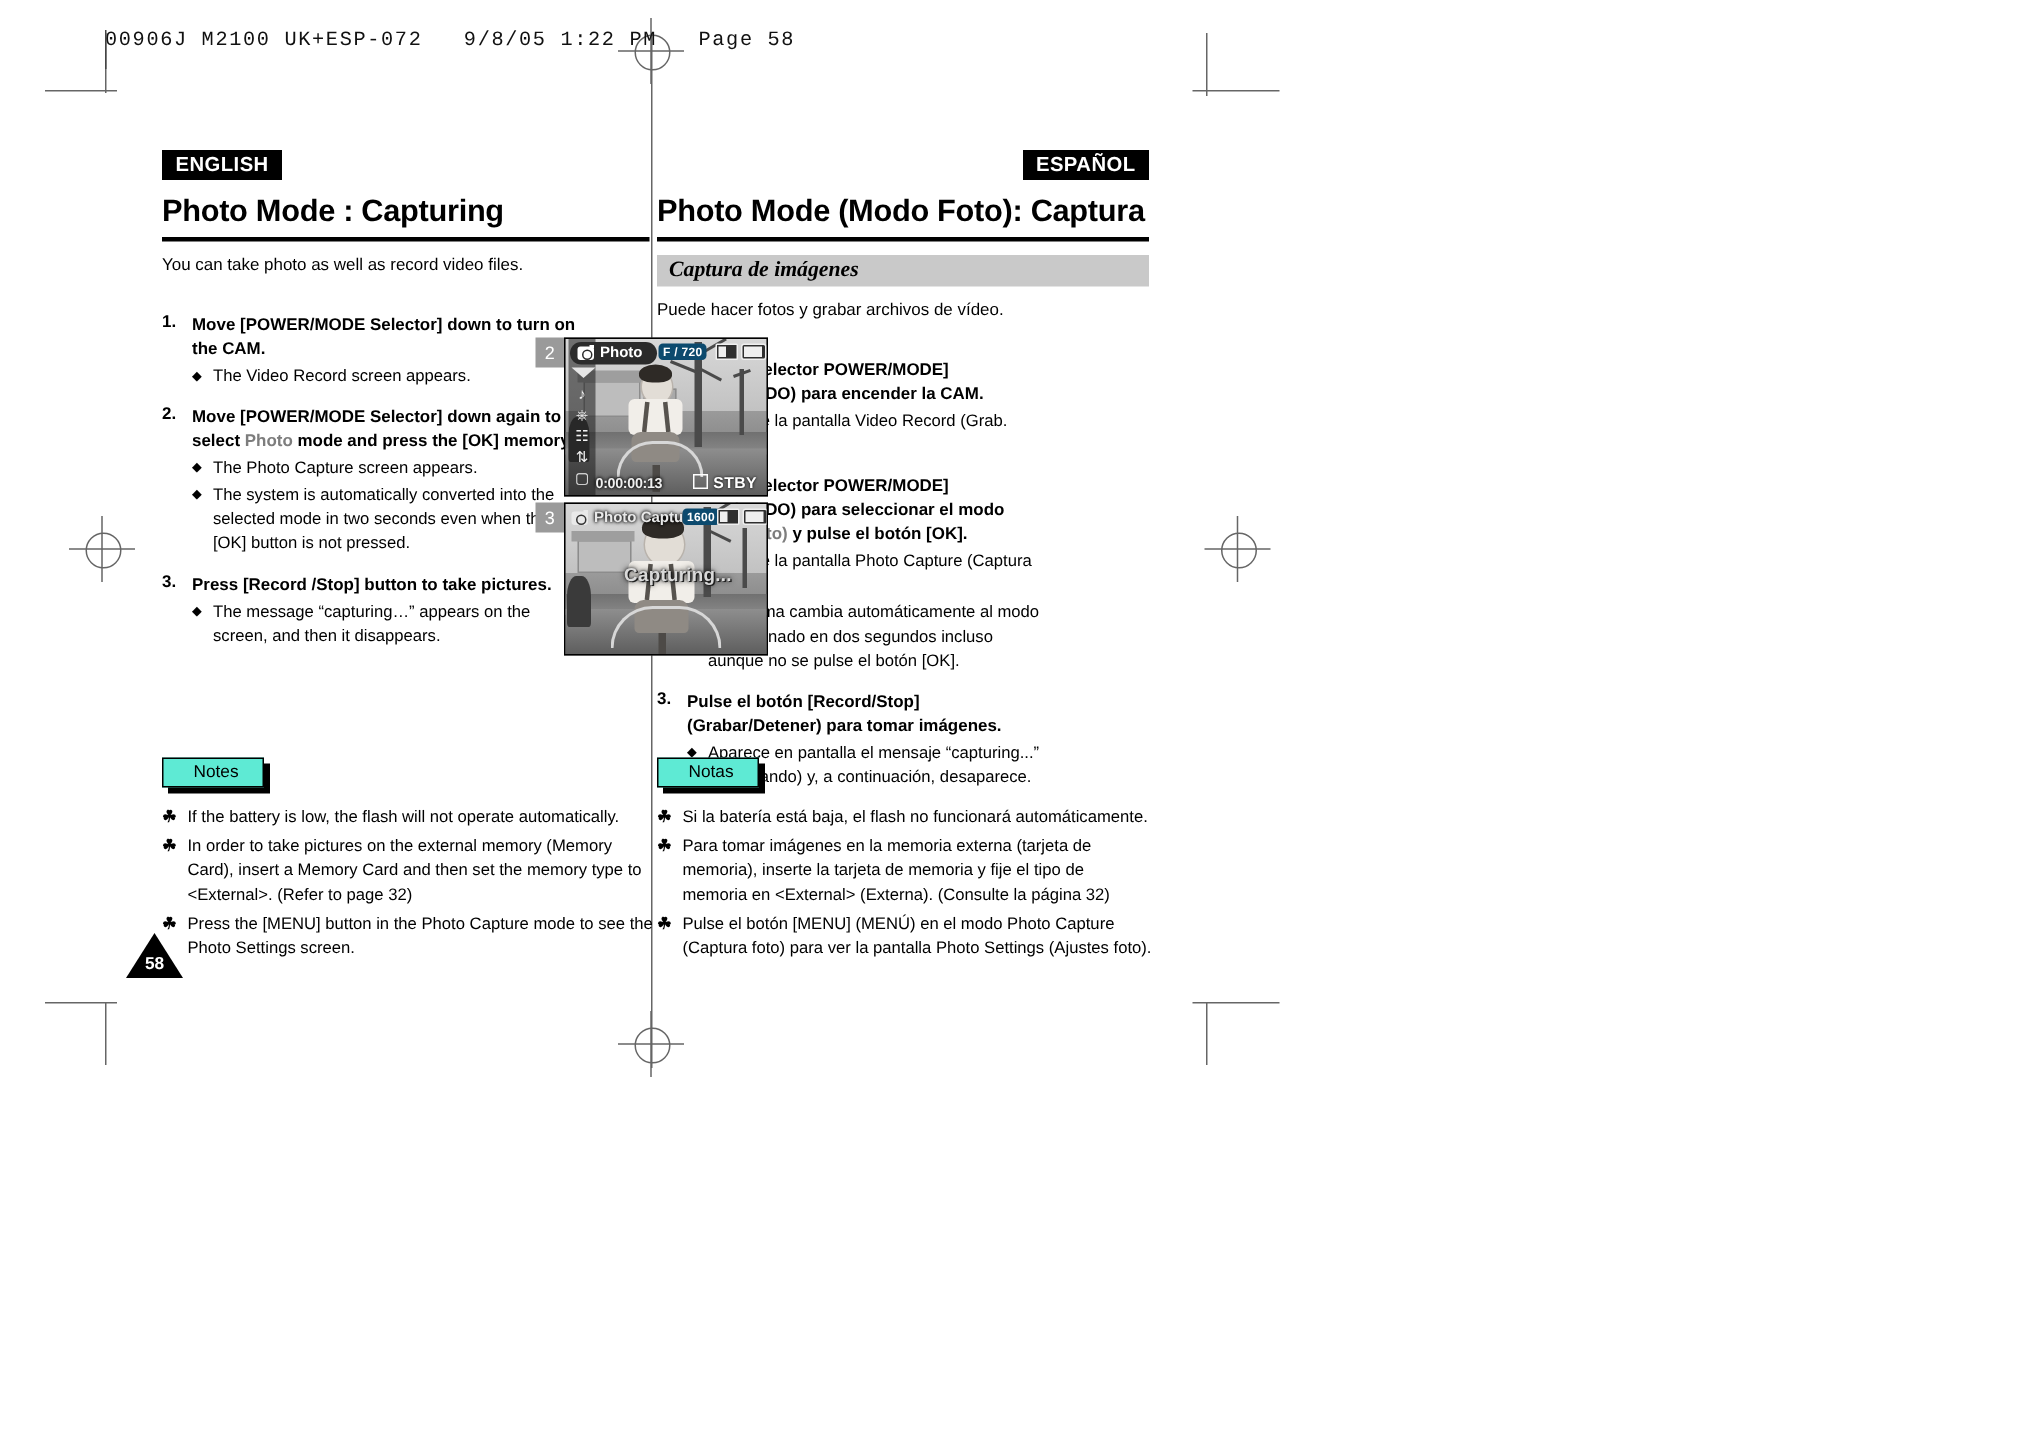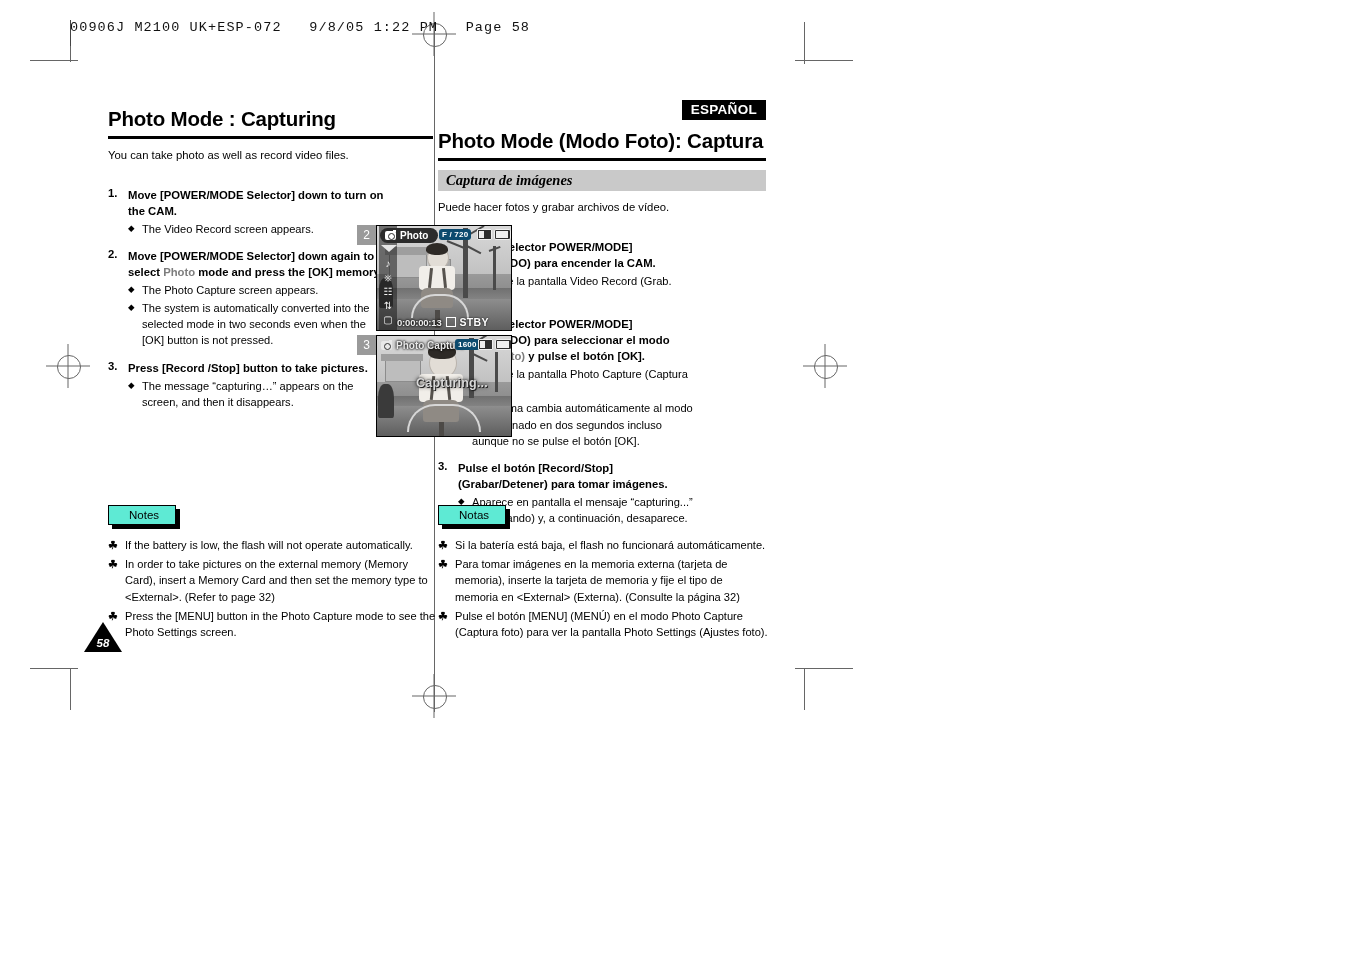--- a/index.html
+++ b/index.html
@@ -65,21 +65,21 @@
     font-size:11.5px;padding:3px 16px 3px 20px;position:relative;z-index:2;
   }
   .notes-tab .shadow{position:absolute;left:4px;top:4px;width:100%;height:100%;background:#000;z-index:1;}
   .note{display:flex;font-size:11.1px;line-height:1.46;margin-top:3px;}
   .note-d{flex:0 0 17px;font-size:11px;font-weight:bold;}
   .note-t{flex:1;}
   
   .pagenum{position:absolute;left:84px;top:622px;width:0;height:0;}
   .tri{
     width:0;height:0;border-left:19px solid transparent;border-right:19px solid transparent;
-    border-bottom:30px solid #000;position:relative;font-style:italic;
+    border-bottom:30px solid #000;position:relative;
   }
   .tri span{
     position:absolute;left:-10px;top:15px;width:20px;text-align:center;
     color:#fff;font-size:11.5px;font-weight:bold;
   }
   
   .shot{position:absolute;}
   .shot-badge{
     position:absolute;left:0;top:0;width:19px;height:20px;background:#9a9a9a;color:#fff;
     font-size:12px;text-align:center;line-height:20px;font-weight:normal;z-index:6;
@@ -137,21 +137,21 @@
     position:absolute;width:15px;height:9px;border:1.4px solid #efefef;border-radius:2px;background:#2f2f2f;
   }
   .batt::after{content:"";position:absolute;right:-3.5px;top:2px;width:2px;height:4px;background:#efefef;}
   .batt .fill{position:absolute;left:1px;top:1px;bottom:1px;background:#efefef;}
   .tape{
     position:absolute;width:13px;height:9px;border:1.4px solid #efefef;border-radius:1px;background:#2f2f2f;
   }
   .tape .half{position:absolute;left:1px;top:1px;bottom:1px;width:5px;background:#efefef;}
   .osd-bottom{
     position:absolute;left:20px;bottom:2px;right:4px;height:12px;
-    display:flex;align-items:center;gap:5px;
+    display:flex;align-items:center;gap:21px;
   }
   .tc{font-size:9.5px;font-weight:bold;color:#f0f0f0;text-shadow:0 0 2px #000,0 0 3px #000;letter-spacing:-0.2px;}
   .stby{font-size:10.5px;font-weight:bold;color:#fff;text-shadow:0 0 2px #000;letter-spacing:.3px;}
   .stby-sq{display:inline-block;width:8px;height:8px;border:1.6px solid #fff;margin-right:3px;vertical-align:-1px;}
   .capturing{
     position:absolute;left:16px;right:0;top:40%;text-align:center;
     font-size:12.5px;font-weight:bold;color:#d9d9d9;
     text-shadow:0 0 2px #1a1a1a,0 0 4px #1a1a1a,1px 1px 0 #2a2a2a;letter-spacing:.2px;
   }
   .glyph{
@@ -185,20 +185,23 @@
     <div class="circ"></div>
   </div>
   <div class="reg" style="left:412px;top:674px;">
     <div class="circ"></div>
   </div>
 
   <div class="filehdr">00906J M2100 UK+ESP-072   9/8/05 1:22 PM   Page 58</div>
   <div class="hdr-vrule" style="left:70px;top:20px;height:26px;"></div>
 
   <div class="col col-en">
+    <div class="langtag-row">
+      <span class="langtag">ENGLISH</span>
+    </div>
     <div class="title">Photo Mode : Capturing</div>
     <div class="title-rule"></div>
     <div class="lead">You can take photo as well as record video files.</div>
     <div class="steps" id="steps-en">
         <div class="step step-en">
           <div class="step-num">1.</div>
           <div class="step-body">
             <div class="step-head"><span>Move [POWER/MODE Selector] down to turn on the CAM.</span></div>
             <div class="bullets">
               <div class="bul">

